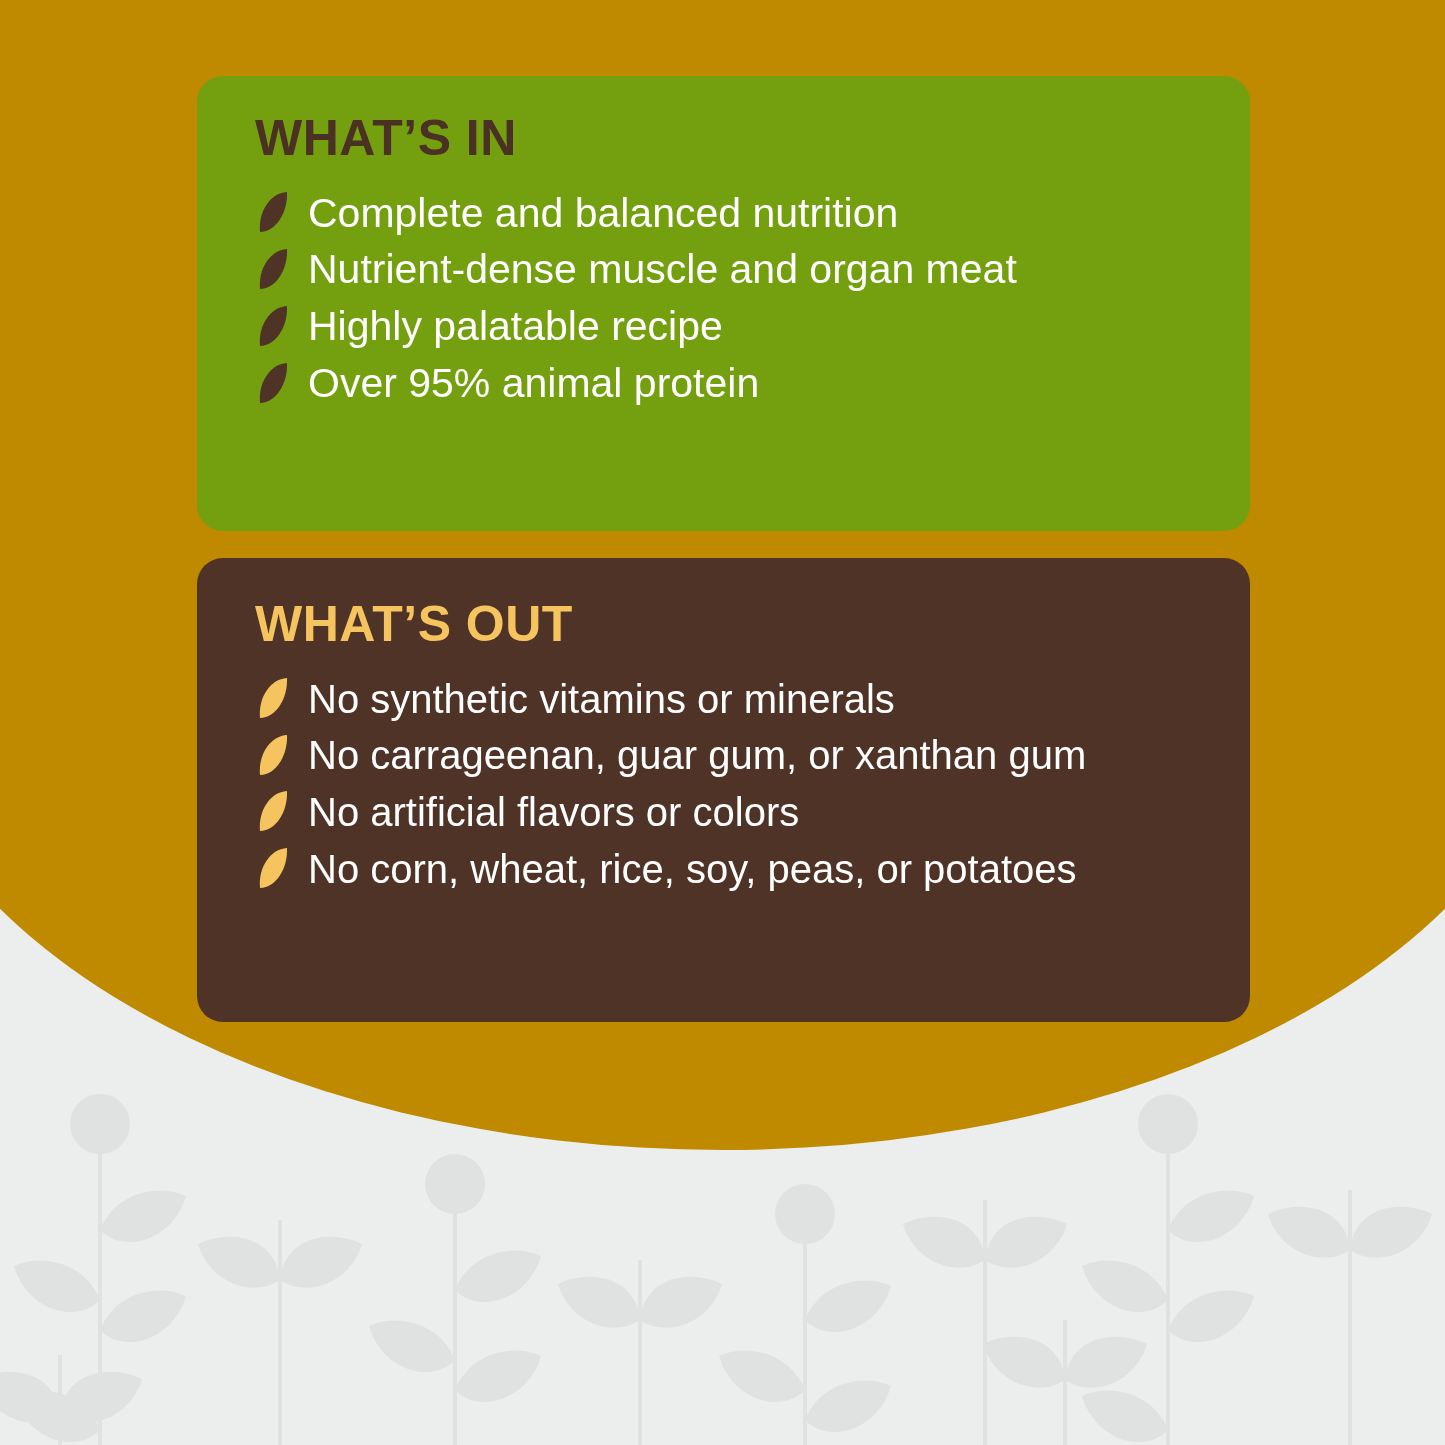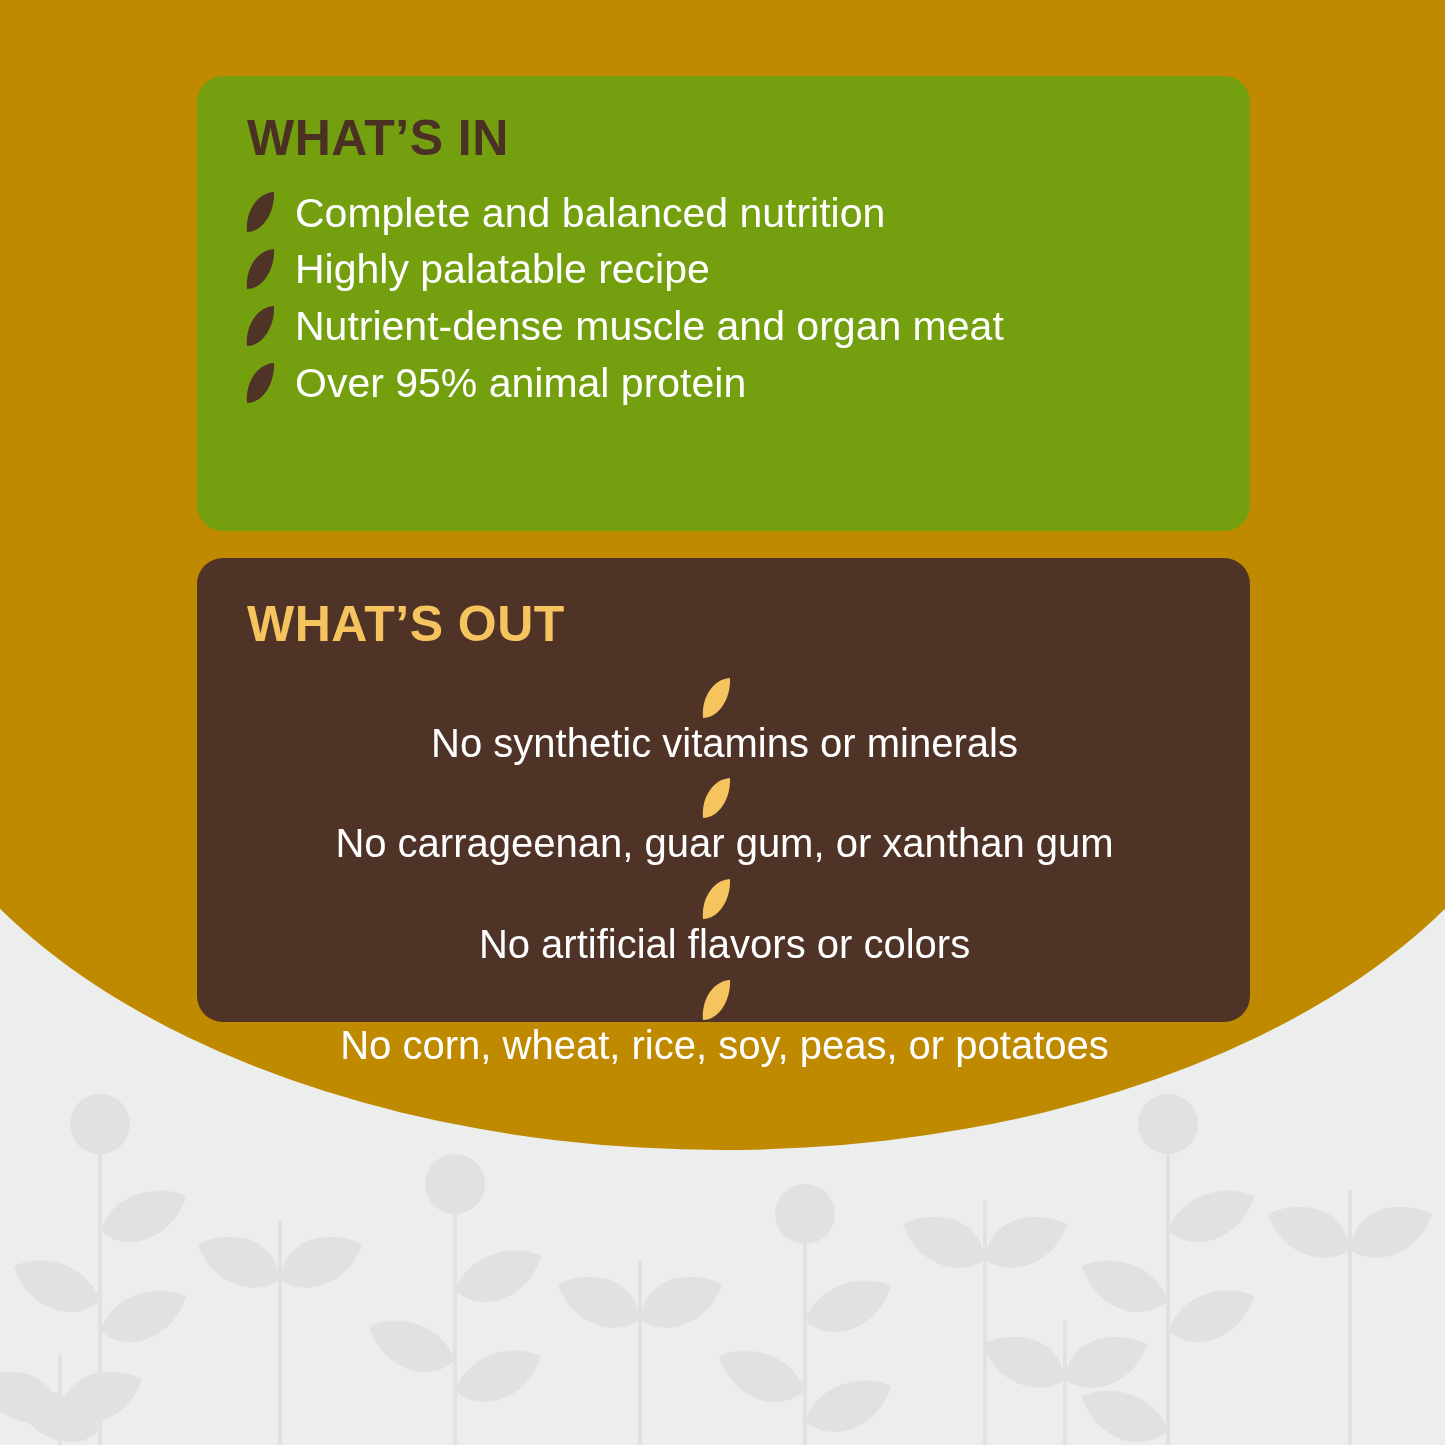--- a/index.html
+++ b/index.html
@@ -64,37 +64,37 @@
     width: 1053px;
     height: 464px;
     background: #4F3327;
     padding: 40px 44px 0 46px;
   }
 
   .card-title {
     font-weight: 700;
     font-size: 50px;
     letter-spacing: 0.5px;
-    margin: 0 0 26px 4px;
+    margin: 0 0 26px 12px;
     line-height: 1.05;
   }
   .title-in  { color: #4A3123; }
   .title-out { color: #F5C45E; }
 
   .bullet-list {
     list-style: none;
-    margin: 0;
+    margin: 13px;
     padding: 0;
   }
   .bullet-item {
     display: flex;
     align-items: center;
     margin-bottom: 11px;
   }
-  .card-out .bullet-item { margin-bottom: 12px; flex-direction: column; }
+  .card-out .bullet-item { margin-bottom: 12px; }
 
   .leaf-bullet {
     flex: 0 0 auto;
     width: 34px;
     height: 44px;
     margin-right: 18px;
     position: relative;
     top: -1px;
   }
   .leaf-bullet svg { display: block; width: 100%; height: 100%; }
@@ -166,29 +166,29 @@
             </svg>
         </span>
         <span class="bullet-text">Complete and balanced nutrition</span>
       </li>
       <li class="bullet-item">
         <span class="leaf-bullet">
           <svg viewBox="0 0 34 44">
               <path d="M31 2 C 32 22, 20 42, 4 42 C 2 22, 14 3, 31 2 Z" fill="#4F3327"></path>
             </svg>
         </span>
+        <span class="bullet-text">Nutrient-dense muscle and organ meat</span>
+      </li>
+      <li class="bullet-item">
+        <span class="leaf-bullet">
+          <svg viewBox="0 0 34 44">
+              <path d="M31 2 C 32 22, 20 42, 4 42 C 2 22, 14 3, 31 2 Z" fill="#4F3327"></path>
+            </svg>
+        </span>
         <span class="bullet-text">Highly palatable recipe</span>
-      </li>
-      <li class="bullet-item">
-        <span class="leaf-bullet">
-          <svg viewBox="0 0 34 44">
-              <path d="M31 2 C 32 22, 20 42, 4 42 C 2 22, 14 3, 31 2 Z" fill="#4F3327"></path>
-            </svg>
-        </span>
-        <span class="bullet-text">Nutrient-dense muscle and organ meat</span>
       </li>
       <li class="bullet-item">
         <span class="leaf-bullet">
           <svg viewBox="0 0 34 44">
               <path d="M31 2 C 32 22, 20 42, 4 42 C 2 22, 14 3, 31 2 Z" fill="#4F3327"></path>
             </svg>
         </span>
         <span class="bullet-text">Over 95% animal protein</span>
       </li>
     </ul>

